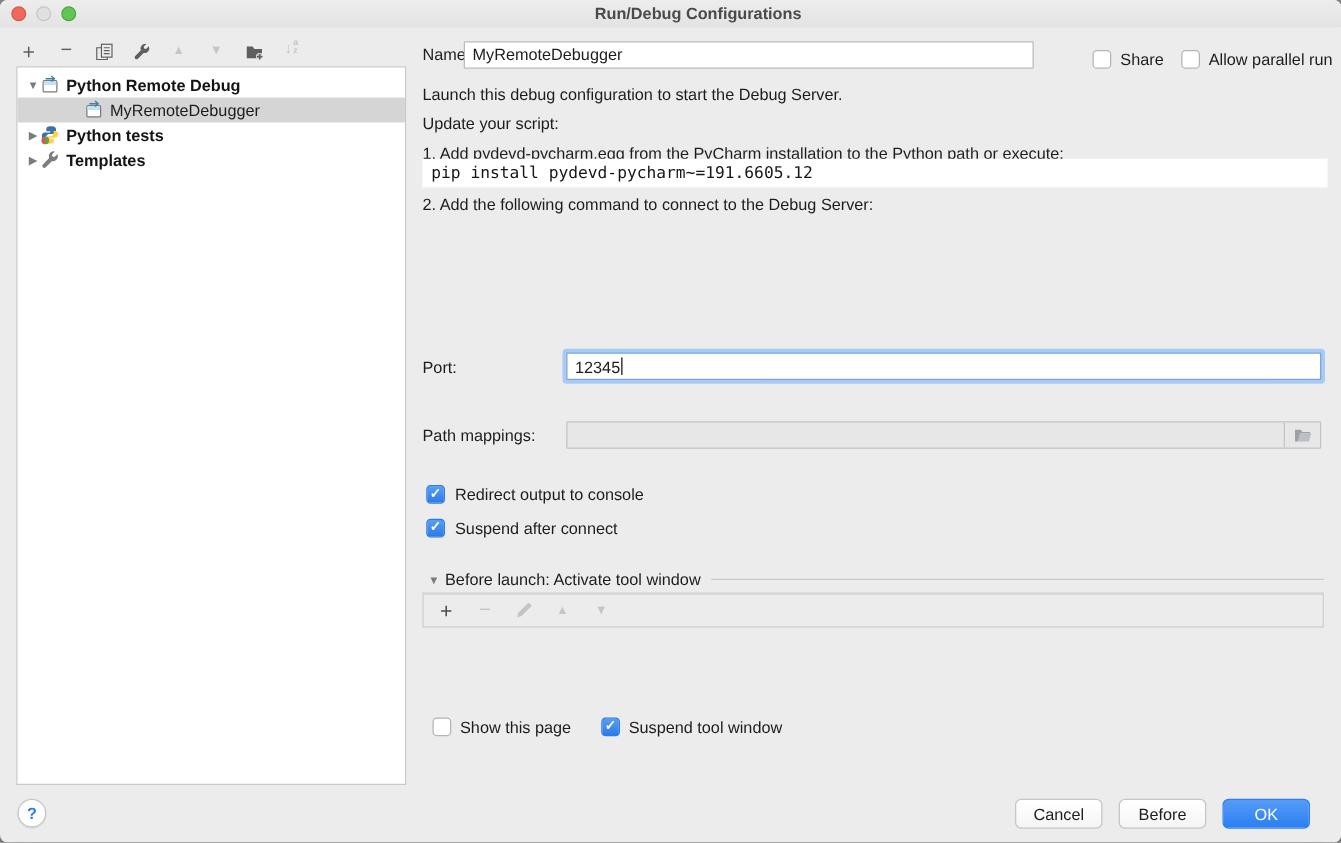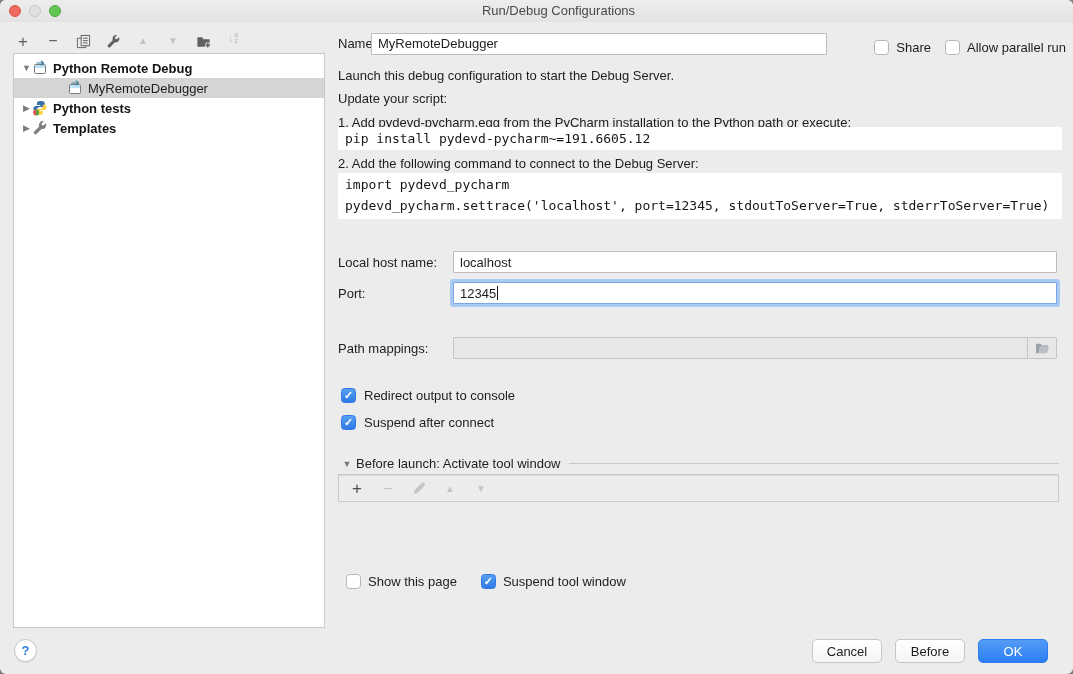--- a/index.html
+++ b/index.html
@@ -7,21 +7,21 @@
   .window{position:relative;width:1073px;height:674px;background:#ececec;overflow:hidden;
           font-family:"Liberation Sans",sans-serif;font-size:13px;color:#1d1d1d;
           border-radius:6px;box-shadow:0 10px 30px rgba(0,0,0,.3);}
   
   .titlebar{position:relative;height:22px;background:linear-gradient(#ededed,#e3e3e3);}
   .traffic{position:absolute;top:5px;left:9px;display:flex;gap:8px;}
   .light{width:12px;height:12px;border-radius:50%;border:1px solid transparent;}
   .light.close{background:#ee6a5f;border-color:#d8564b;}
   .light.min{background:#e0e0e0;border-color:#c7c7c7;}
   .light.zoom{background:#62c655;border-color:#4aa73c;}
-  .title{text-align:center;line-height:22px;font-size:13px;font-weight:400;color:#4a4a4a;padding-left:44px;}
+  .title{text-align:center;line-height:22px;font-size:13px;font-weight:700;color:#4a4a4a;padding-left:44px;}
   
   .tree-toolbar{position:absolute;left:14px;top:31px;display:flex;align-items:center;gap:12px;height:20px;}
   .tbtn{display:inline-flex;align-items:center;justify-content:center;width:18px;height:18px;
         background:none;border:none;padding:0;color:#5f5f5f;font-size:16px;line-height:1;cursor:default;}
   .tbtn.disabled{color:#c5c5c5;}
   .tbtn svg{width:15px;height:15px;}
   .glyph-plus{font-size:17px;font-weight:400;}
   .tri{font-size:10px;}
   .sort{display:inline-flex;align-items:flex-start;gap:1px;}
   .sort .arrow{font-size:12px;line-height:12px;}
@@ -201,27 +201,21 @@
           <span>Allow parallel run</span>
         </span>
       </span>
     </div>
 
     <div class="txt" style="top:37px">Launch this debug configuration to start the Debug Server.</div>
     <div class="txt" style="top:60px">Update your script:</div>
     <div class="txt" style="top:84px">1. Add pydevd-pycharm.egg from the PyCharm installation to the Python path or execute:</div>
     <div class="code" style="top:97px;height:23px">pip install pydevd-pycharm~=191.6605.12</div>
     <div class="txt" style="top:125px">2. Add the following command to connect to the Debug Server:</div>
-    <div class="code" style="top:143px;height:46px"><span>import pydevd_pycharm</span>
-<span>pydevd_pycharm.settrace('localhost', port=12345, stdoutToServer=True, stderrToServer=True)</span></div>
-
-    <div class="row-abs" style="top:221px;height:22px">
-      <span class="form-label">Local host name:</span>
-      <input class="field form-field" value="localhost" style="">
-    </div>
+
 
     <div class="row-abs" style="top:252px;height:22px">
       <span class="form-label">Port:</span>
       <div class="field port-field">
         <span>12345</span>
         <span class="caret"></span>
       </div>
     </div>
 
     <div class="row-abs" style="top:307px;height:22px">

